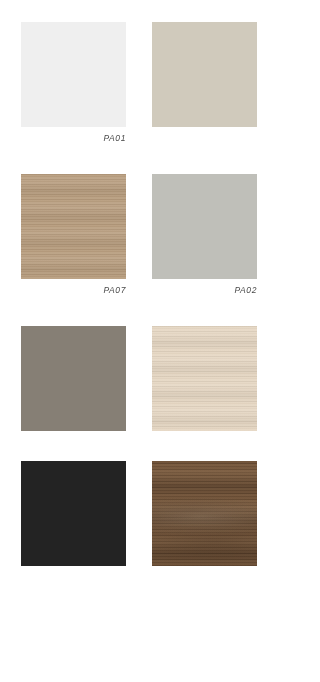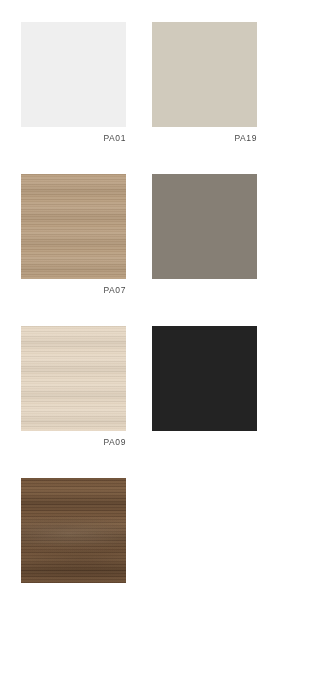--- a/index.html
+++ b/index.html
@@ -27,20 +27,21 @@
     top: 22px;
     width: 236px;
     display: grid;
     grid-template-columns: 105px 105px;
     grid-column-gap: 26px;
     grid-row-gap: 30px;
   }
 
   .swatch-cell {
     width: 105px;
+    font-style: italic;
   }
 
   .swatch-chip {
     width: 105px;
     height: 105px;
     position: relative;
     overflow: hidden;
     background-color: #eeeeee;
   }
 
@@ -140,37 +141,39 @@
   <div class="swatch-grid">
 
     <div class="swatch-cell">
       <div class="swatch-chip solid-PA01"></div>
       <span class="swatch-label">PA01</span>
     </div>
 
 
     <div class="swatch-cell">
       <div class="swatch-chip solid-PA19"></div>
-      <span class="swatch-label">PA19</span>
     </div>
 
     <div class="swatch-cell">
       <div class="swatch-chip wood fine wood-PA07"></div>
       <span class="swatch-label">PA07</span>
     </div>
 
+    <div class="swatch-cell">
+      <div class="swatch-chip solid-PA02"></div>
+      <span class="swatch-label">PA02</span>
+    </div>
 
 
     <div class="swatch-cell">
       <div class="swatch-chip solid-PA04"></div>
     </div>
 
     <div class="swatch-cell">
       <div class="swatch-chip wood fine wood-PA09"></div>
-      <span class="swatch-label">PA09</span>
     </div>
 
     <div class="swatch-cell">
       <div class="swatch-chip solid-PA05"></div>
 
     </div>
 
     <div class="swatch-cell">
       <div class="swatch-chip wood wood-PA20"></div>
 

